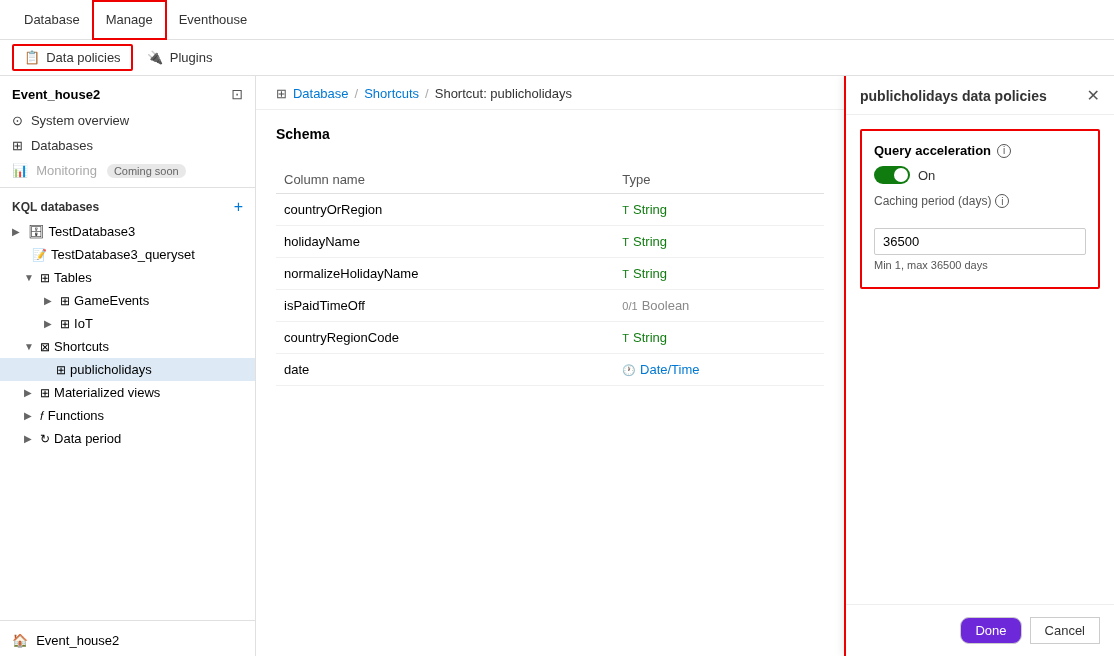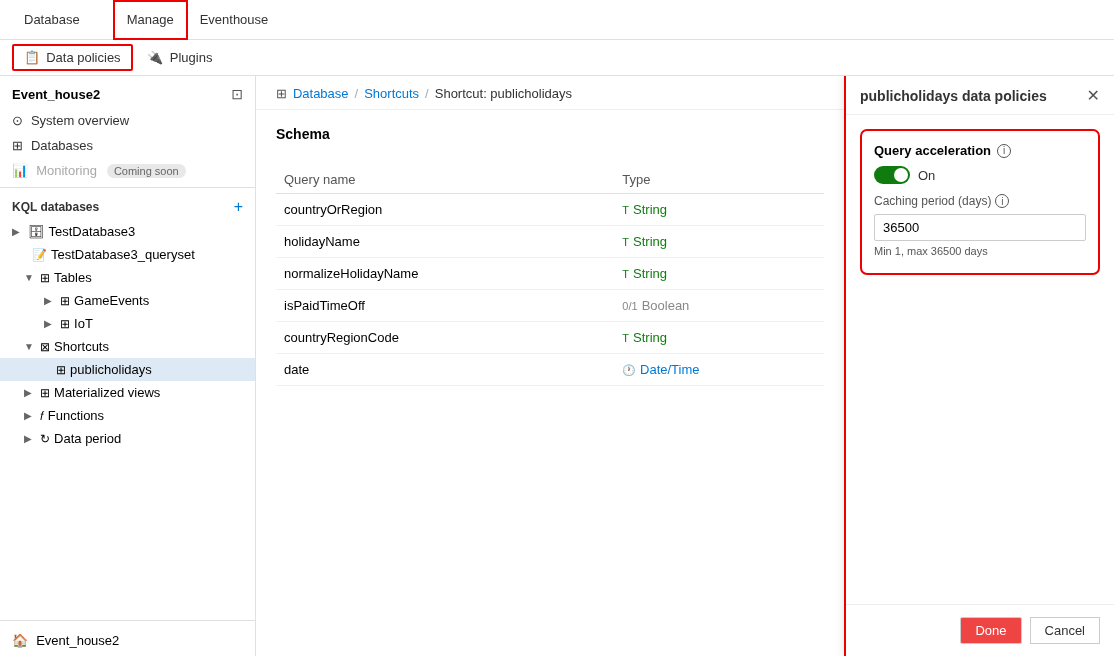--- a/index.html
+++ b/index.html
@@ -3,21 +3,21 @@
   <meta charset="utf-8">
   <style>
     * { box-sizing: border-box; margin: 0; padding: 0; font-family: 'Segoe UI', Arial, sans-serif; font-size: 13px; }
     body { background: #f5f5f5; display: flex; flex-direction: column; height: 656px; width: 1114px; overflow: hidden; }
   </style>
 </head>
 <body>
 
 <div style="display:flex; align-items:center; height:40px; background:#fff; border-bottom:1px solid #e0e0e0; padding:0 12px; gap:0;">
   <div style="padding:0 12px; height:40px; display:flex; align-items:center; cursor:pointer; color:#333; font-size:13px;">Database</div>
-  <div style="padding:0 12px; height:40px; display:flex; align-items:center; cursor:pointer; color:#333; font-size:13px; border:2px solid #e00; outline-offset:-2px; font-weight:500;margin-left:21px;">Manage</div>
+  <div style="padding:0 12px; height:40px; display:flex; align-items:center; cursor:pointer; color:#333; font-size:13px; border:2px solid #e00; outline-offset:-2px; font-weight:500;">Manage</div>
   <div style="padding:0 12px; height:40px; display:flex; align-items:center; cursor:pointer; color:#333; font-size:13px;">Eventhouse</div>
 </div>
 
 <div style="display:flex; align-items:center; height:36px; background:#fff; border-bottom:1px solid #e0e0e0; padding:0 12px; gap:4px;">
   <button style="display:flex; align-items:center; gap:6px; padding:4px 10px; cursor:pointer; color:#333; border-radius:2px; border:2px solid #e00; background:#fff; font-size:13px;">
     <span style="font-size:13px;">📋</span>
     <span>Data policies</span>
   </button>
   <button style="display:flex; align-items:center; gap:6px; padding:4px 10px; cursor:pointer; color:#333; border-radius:2px; border:1px solid transparent; background:#fff; font-size:13px;">
     <span style="font-size:13px;">🔌</span>
@@ -130,21 +130,21 @@
       <span style="color:#0078d4; cursor:pointer;">Shortcuts</span>
       <span style="color:#aaa;">/</span>
       <span style="color:#333;">Shortcut: publicholidays</span>
     </div>
 
     <div style="padding:16px 20px; overflow-y:auto; flex:1;">
       <div style="font-size:14px; font-weight:600; margin-bottom:24px;">Schema</div>
       <table style="width:100%; border-collapse:collapse;">
         <thead>
           <tr style="border-bottom:1px solid #e0e0e0;">
-            <th style="text-align:left; padding:6px 8px; color:#555; font-weight:400; font-size:13px;">Query name</th>
+            <th style="text-align:left; padding:6px 8px; color:#555; font-weight:400; font-size:13px;">Column name</th>
             <th style="text-align:left; padding:6px 8px; color:#555; font-weight:400; font-size:13px;">Type</th>
           </tr>
         </thead>
         <tbody>
           <tr style="border-bottom:1px solid #f0f0f0;">
             <td style="padding:8px 8px; font-size:13px;">countryOrRegion</td>
             <td style="padding:8px 8px;"><span style="color:#107c10; font-size:11px; margin-right:4px;">T</span><span style="color:#107c10; font-size:13px;">String</span></td>
           </tr>
           <tr style="border-bottom:1px solid #f0f0f0;">
             <td style="padding:8px 8px; font-size:13px;">holidayName</td>
@@ -173,45 +173,45 @@
 
   <div style="width:270px; background:#fff; border-left:2px solid #e00; display:flex; flex-direction:column; flex-shrink:0; box-shadow:-2px 0 8px rgba(0,0,0,0.08);">
 
     <div style="display:flex; align-items:center; justify-content:space-between; padding:12px 14px 10px; border-bottom:1px solid #eee;">
       <span style="font-size:14px; font-weight:600; color:#333;">publicholidays data policies</span>
       <button style="background:none; border:none; cursor:pointer; color:#555; font-size:16px; line-height:1;">✕</button>
     </div>
 
     <div style="padding:14px; flex:1;">
 
-      <div style="border:2px solid #e00; border-radius:7px; padding:12px; margin-bottom:12px;">
+      <div style="border:2px solid #e00; border-radius:2px; padding:12px; margin-bottom:12px;">
 
         <div style="display:flex; align-items:center; gap:6px; margin-bottom:8px;">
           <span style="font-size:13px; font-weight:600;">Query acceleration</span>
           <span style="width:14px; height:14px; border-radius:50%; border:1px solid #555; display:inline-flex; align-items:center; justify-content:center; font-size:10px; color:#555; cursor:pointer;">i</span>
         </div>
 
         <div style="display:flex; align-items:center; gap:8px; margin-bottom:10px;">
           <div style="width:36px; height:18px; background:#107c10; border-radius:9px; position:relative; cursor:pointer;">
             <div style="width:14px; height:14px; background:#fff; border-radius:50%; position:absolute; top:2px; right:2px;"></div>
           </div>
           <span style="font-size:13px; color:#333;">On</span>
         </div>
 
         <div style="margin-bottom:4px;">
-          <div style="display:flex; align-items:center; gap:4px; margin-bottom:6px;">
+          <div style="display:flex; align-items:center; gap:4px; margin-bottom:20px;">
             <span style="font-size:12px; color:#555;">Caching period (days)</span>
             <span style="width:14px; height:14px; border-radius:50%; border:1px solid #555; display:inline-flex; align-items:center; justify-content:center; font-size:10px; color:#555; cursor:pointer;">i</span>
           </div>
           <input type="text" style="width: 100%; padding: 5px 8px; border: 1px solid rgb(204, 204, 204); border-radius: 2px; font-size: 13px; margin-bottom: 4px;" value="36500">
           <div style="font-size:11px; color:#555;">Min 1, max 36500 days</div>
         </div>
 
       </div>
     </div>
 
     <div style="padding:12px 14px; display:flex; justify-content:flex-end; gap:8px; border-top:1px solid #eee;">
-      <button style="padding:5px 14px; border-radius:2px; font-size:13px; cursor:default; border:1px solid #ccc; background:#ef4444; color:#fff;">Done</button>
+      <button style="padding:5px 14px; border-radius:9px; font-size:13px; cursor:default; border:1px solid #ccc; background:#6d28d9; color:#fff;">Done</button>
       <button style="padding:5px 14px; border-radius:0; font-size:13px; cursor:pointer; border:1px solid #ccc; background:#fff; color:#333;">Cancel</button>
     </div>
   </div>
 
 </div>
 
 </body></html>

